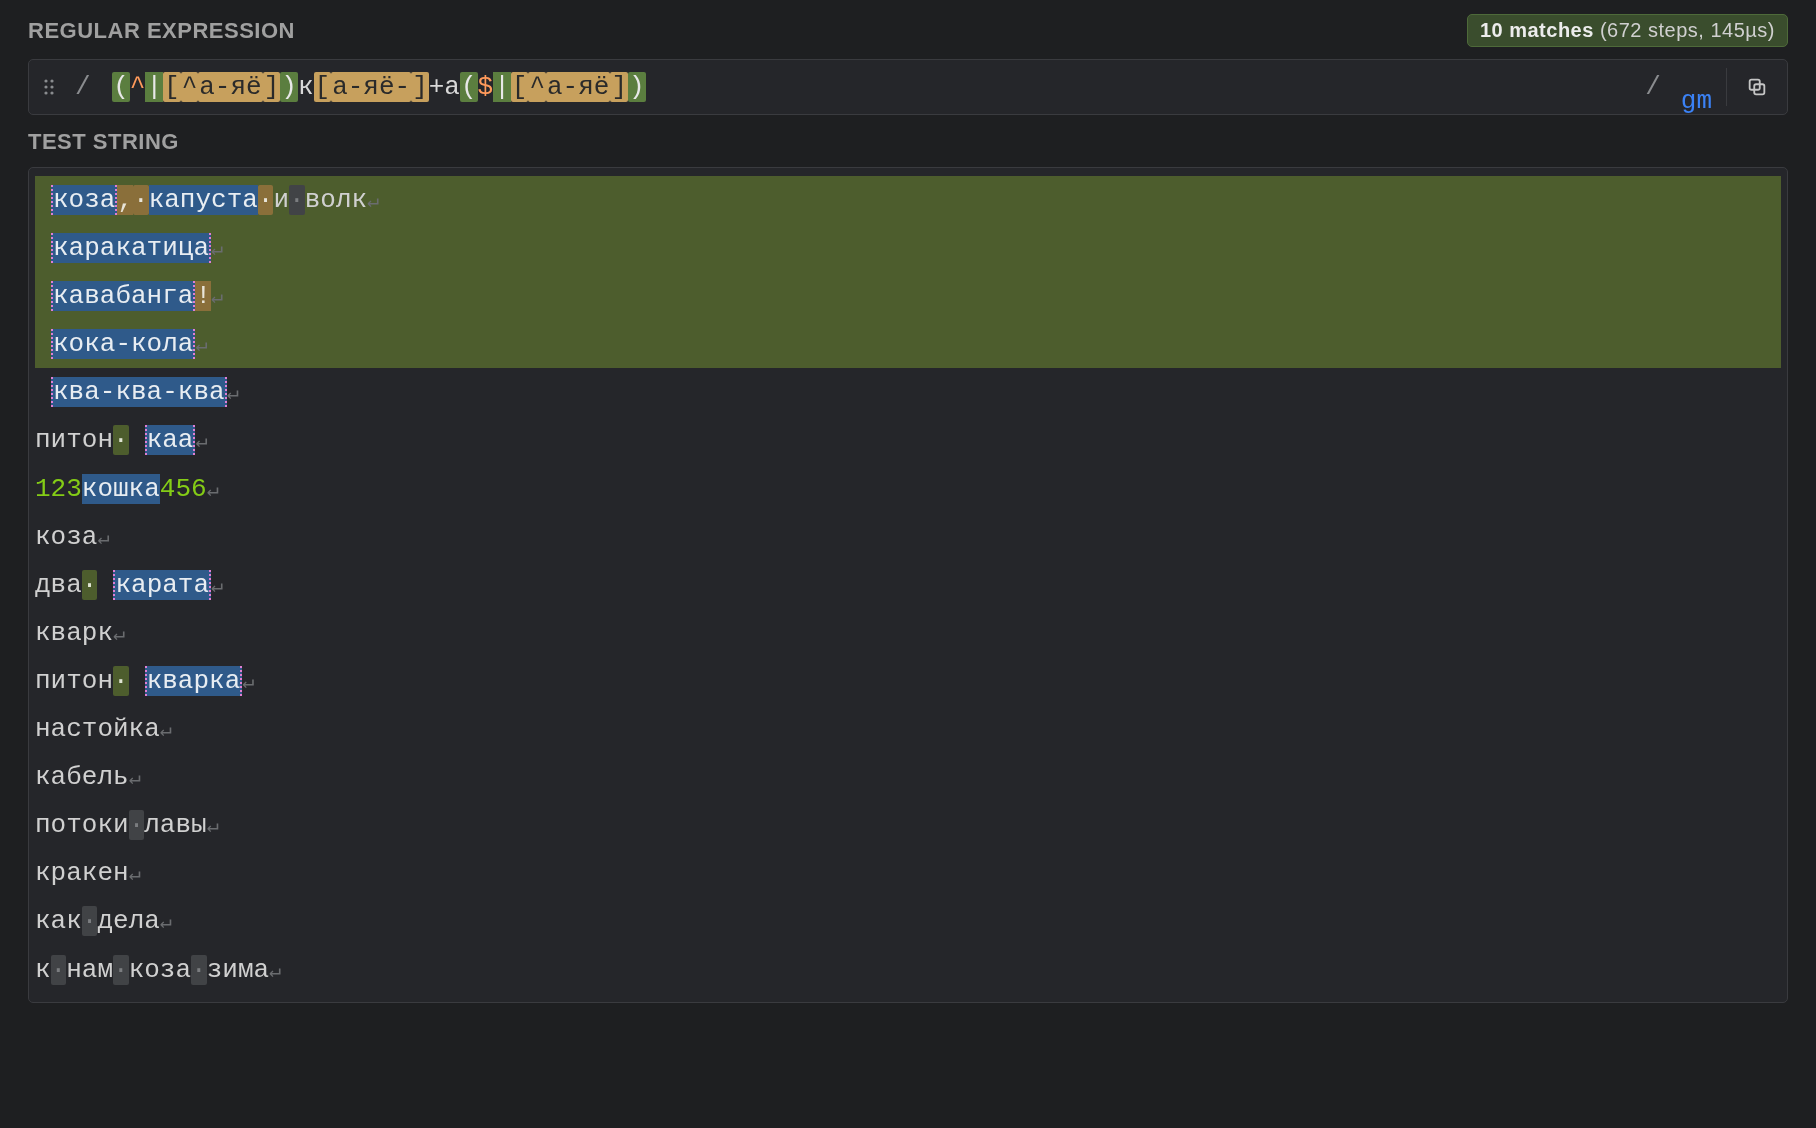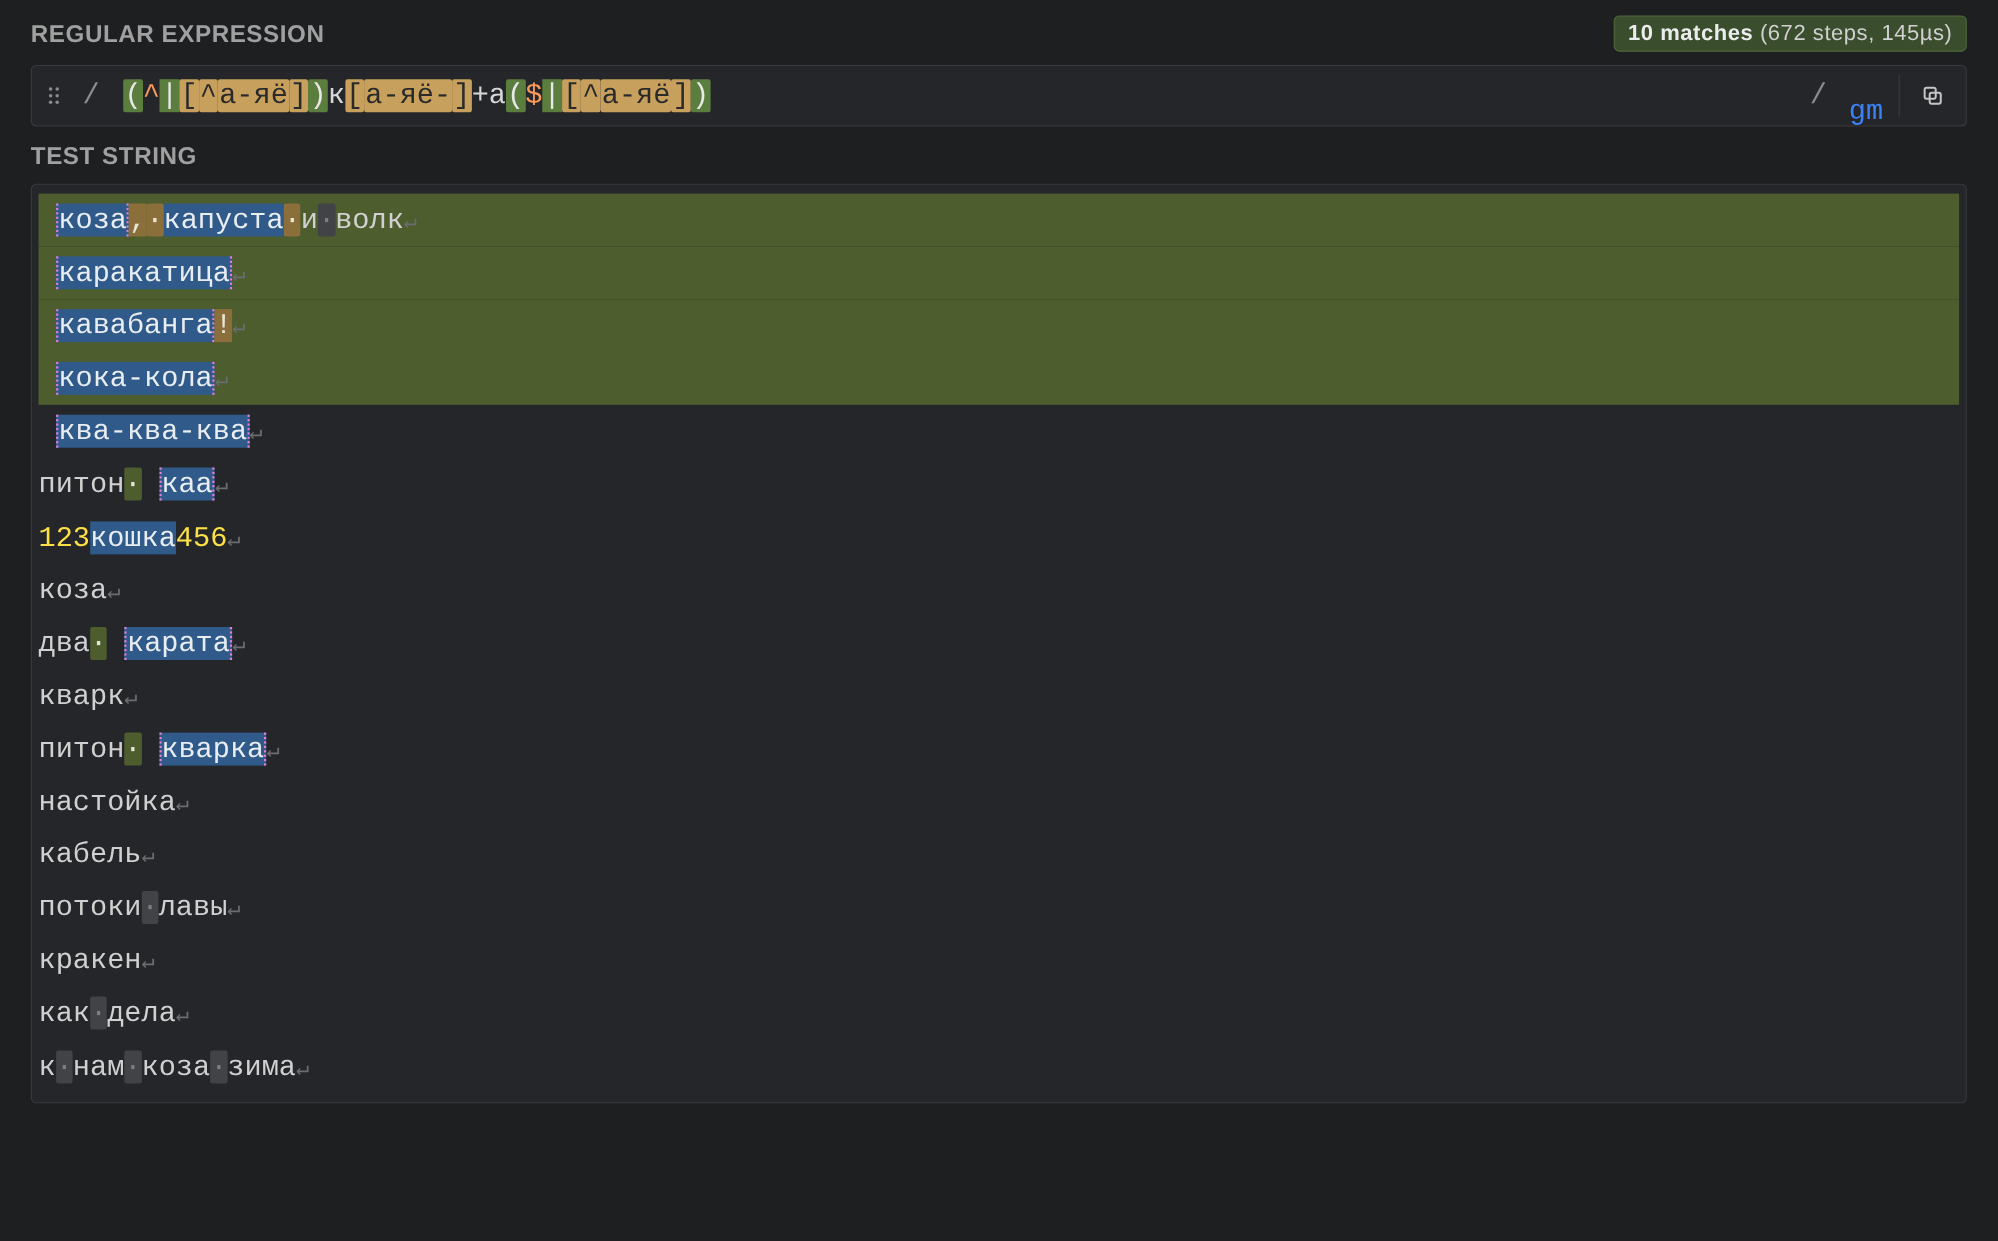--- a/index.html
+++ b/index.html
@@ -100,21 +100,21 @@
   .hl-blue { background: #2f5a8a; color: #e8edf2; }
   .hl-brown { background: #8a6f3a; color: #e8e4d8; }
   .hl-olive { background: #4d5d2d; color: #e0e5d4; }
   .pink-border {
     border-left: 2px dotted #e07fd4;
     border-right: 2px dotted #e07fd4;
     margin-left: 16px;
   }
   .newline-glyph { color: #6a6c6f; font-size: 20px; }
   .plain { color: #d0d0d0; }
-  .num-plain { color: #fde047; text-align: center; }
+  .num-plain { color: #84cc16; text-align: center; }
 </style>
 </head>
 <body>
 
 <div class="section-header">
   <span>REGULAR EXPRESSION</span>
   <span class="match-badge">
     <span class="bold">10 matches</span>
     <span>(672 steps, 145µs)</span>
   </span>

